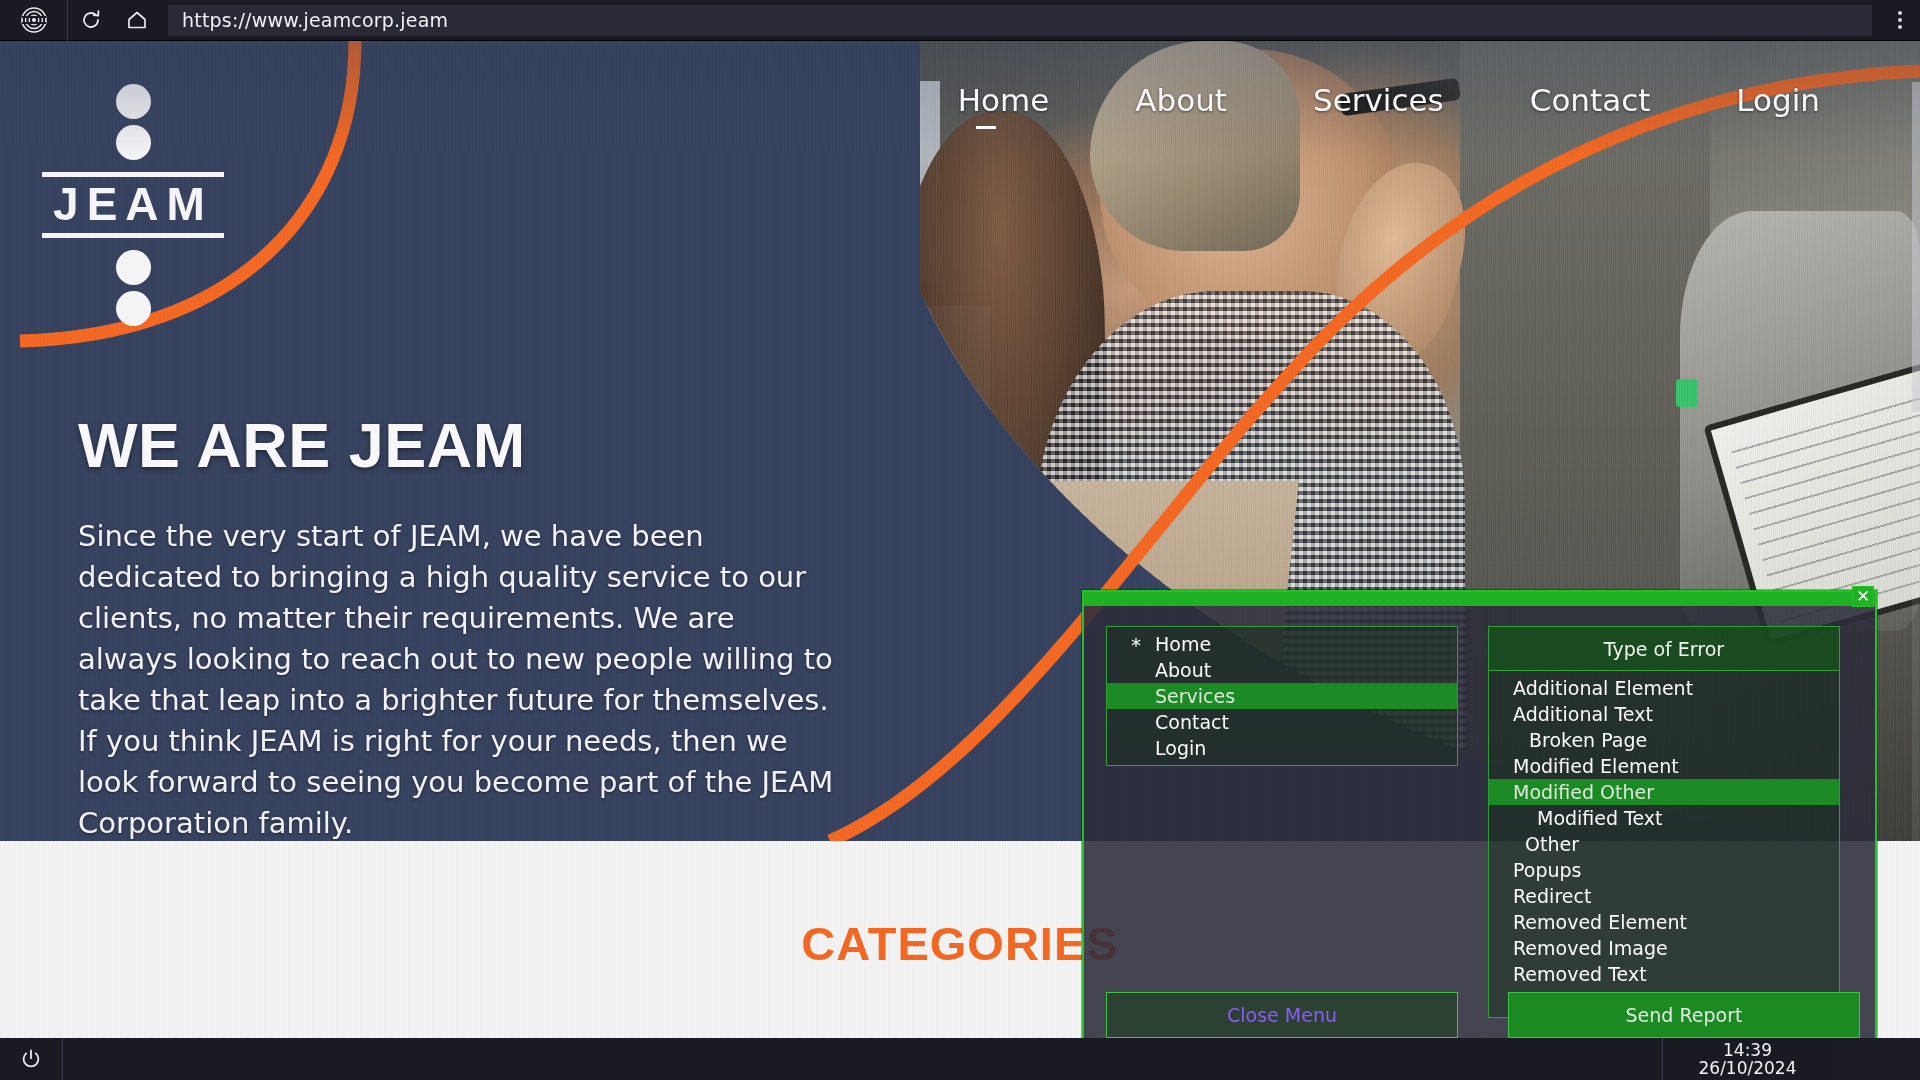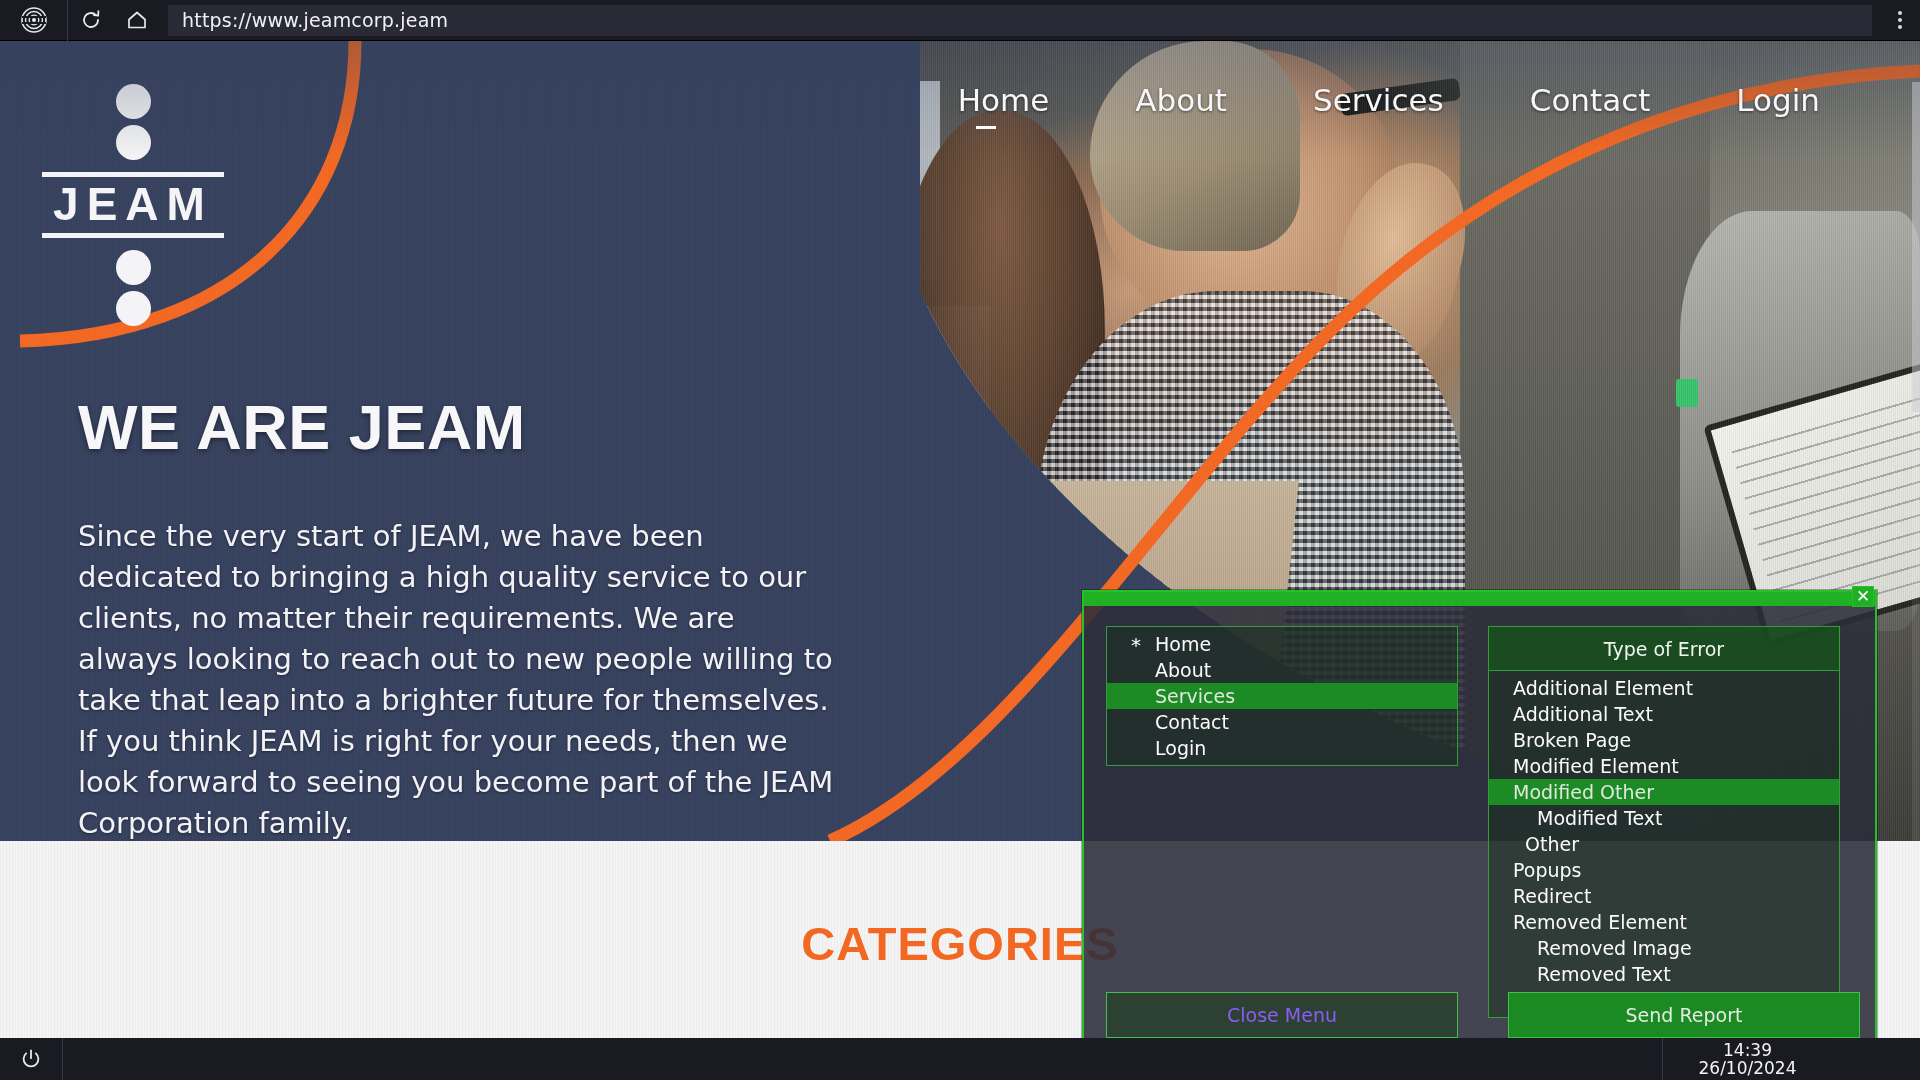--- a/index.html
+++ b/index.html
@@ -188,21 +188,21 @@
   .logo-dot { width:35px; height:35px; border-radius:50%; background:#f4f4f6; margin:3px 0; }
   #logo-word {
     width:182px; border-top:5px solid #f4f4f6; border-bottom:5px solid #f4f4f6;
     padding:4px 0 6px; margin:9px 0;
     color:#f4f4f6; font-size:46px; font-weight:700; letter-spacing:8px;
     text-align:center; line-height:1;
     font-family:"Liberation Sans", sans-serif;
   }
 
   #hero-title {
-    position:absolute; left:78px; top:350px; z-index:10;
+    position:absolute; left:78px; top:368px; z-index:10;
     color:#f7f7f9; font-size:63px; font-weight:700; letter-spacing:.5px;
     font-family:"Liberation Sans", sans-serif;
     text-shadow:0 2px 5px rgba(0,0,0,.45);
   }
   #hero-copy {
     position:absolute; left:78px; top:475px; width:760px; z-index:10;
     color:#f2f2f6; font-size:29px; line-height:41px;
     font-family:"DejaVu Sans", sans-serif;
     text-shadow:0 1px 3px rgba(0,0,0,.45);
   }
@@ -446,21 +446,21 @@
 
     <div class="panel" id="panel-type">
       <div class="panel-header">Type of Error</div>
       <div class="panel-list">
         <div class="list-item" style="padding-left:24px">
             <span>Additional Element</span>
           </div>
         <div class="list-item" style="padding-left:24px">
             <span>Additional Text</span>
           </div>
-        <div class="list-item" style="padding-left:24px">
+        <div class="list-item" style="padding-left:40px">
             <span>Broken Page</span>
           </div>
         <div class="list-item" style="padding-left:24px">
             <span>Modified Element</span>
           </div>
         <div class="list-item selected" style="padding-left:24px">
             <span>Modified Other</span>
           </div>
         <div class="list-item" style="">
             <span>Modified Text</span>
@@ -470,24 +470,24 @@
           </div>
         <div class="list-item" style="padding-left:24px">
             <span>Popups</span>
           </div>
         <div class="list-item" style="padding-left:24px">
             <span>Redirect</span>
           </div>
         <div class="list-item" style="padding-left:24px">
             <span>Removed Element</span>
           </div>
-        <div class="list-item" style="">
+        <div class="list-item" style="padding-left:24px">
             <span>Removed Image</span>
           </div>
-        <div class="list-item" style="">
+        <div class="list-item" style="padding-left:24px">
             <span>Removed Text</span>
           </div>
         <div class="list-item" style="padding-left:24px">
             <span>Static</span>
           </div>
       </div>
     </div>
 
     <div class="dlg-button" id="close-menu-button">Close Menu</div>
     <div class="dlg-button" id="send-report-button">Send Report</div>

